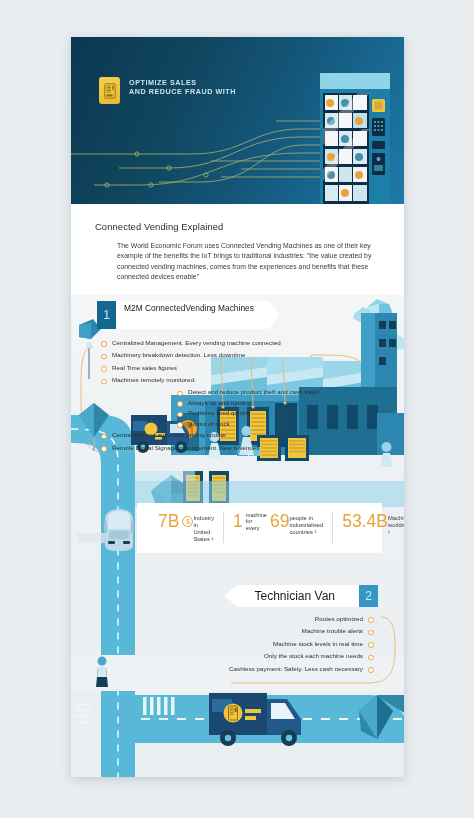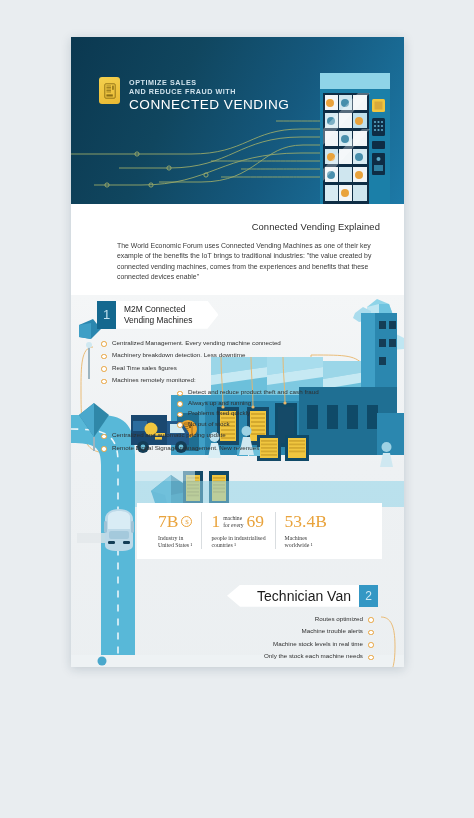--- a/index.html
+++ b/index.html
@@ -6,21 +6,21 @@
   html, body {
     width: 474px; height: 818px;
     background: #e9edf0;
     font-family: "Liberation Sans", sans-serif;
     overflow: hidden;
   }
   .page { position: relative; width: 474px; height: 818px; background: #e9edf0; }
 
   .poster {
     position: absolute; left: 71px; top: 37px;
-    width: 333px; height: 630px;
+    width: 333px; height: 740px;
     background: #ffffff;
     box-shadow: 0 2px 10px rgba(20,50,70,0.18);
     overflow: hidden;
   }
 
   
   .hero {
     position: relative; width: 100%; height: 167px;
     background: linear-gradient(115deg, #0b3850 0%, #10465f 32%, #15597e 62%, #1d7aa8 100%);
     overflow: hidden;
@@ -40,21 +40,21 @@
     line-height: 9.2px; font-weight: 700;
   }
   .hero-line3 {
     color: #ffffff; font-size: 13.6px; letter-spacing: 0.5px;
     line-height: 16px; margin-top: 1px; font-weight: 400;
   }
   .vending-hero { position: absolute; right: 14px; top: 36px; width: 72px; height: 131px; }
 
   
   .explainer { padding: 17px 24px 12px 24px; background: #ffffff; }
-  .explainer h2 { font-size: 9.4px; font-weight: 400; color: #2b2b2b; letter-spacing: 0.1px; text-align: right; }
+  .explainer h2 { font-size: 9.4px; font-weight: 400; color: #2b2b2b; letter-spacing: 0.1px; }
   .explainer p {
     margin-top: 9px; margin-left: 22px;
     font-size: 6.9px; line-height: 10.4px; color: #3a3a3a;
   }
 
   
   .scene {
     position: relative; width: 100%; height: 492px;
     background: linear-gradient(180deg, #f4f6f7 0%, #eef1f3 35%, #eaeef0 100%);
     overflow: hidden;
@@ -66,21 +66,21 @@
     position: absolute; left: 26px; top: 6px; display: flex; align-items: stretch;
     height: 28px; z-index: 6;
   }
   .sec-num {
     width: 19px; background: #14688f; color: #bfe0ef;
     font-size: 13px; display: flex; align-items: center; justify-content: center;
     font-weight: 300;
   }
   .sec1-label {
     background: #ffffff; padding: 2px 26px 2px 8px;
-    display: flex; flex-direction: column; justify-content: center;
+    display: flex; justify-content: center;
     font-size: 8.4px; line-height: 10.2px; color: #1b1b1b;
     clip-path: polygon(0 0, calc(100% - 11px) 0, 100% 50%, calc(100% - 11px) 100%, 0 100%);
   }
 
   
   .sec1-list { position: absolute; left: 30px; top: 42px; z-index: 6; width: 205px; }
   .bullet {
     position: relative; padding-left: 11px;
     font-size: 6.25px; line-height: 12.6px; color: #2f2f2f; white-space: nowrap;
   }
@@ -92,23 +92,23 @@
   .sublist { margin-left: 76px; }
   .sublist .bullet { font-size: 6.25px; line-height: 10.6px; }
   .sublist .bullet::before { top: 3.5px; }
 
   
   .sec2-tab {
     position: absolute; right: 26px; top: 290px; display: flex; align-items: stretch;
     height: 22px; z-index: 6;
   }
   .sec2-label {
-    background: #ffffff; padding: 2px 8px 2px 30px;
+    background: #ffffff; padding: 2px 24px 2px 30px;
     display: flex; align-items: center;
-    font-size: 14px; color: #1b1b1b;
+    font-size: 12px; color: #1b1b1b;
     clip-path: polygon(13px 0, 100% 0, 100% 100%, 13px 100%, 0 50%);
   }
   .sec2-num {
     width: 19px; background: #3497c4; color: #cfe9f5;
     font-size: 12px; display: flex; align-items: center; justify-content: center;
     font-weight: 300;
   }
   .sec2-list { position: absolute; right: 30px; top: 318px; z-index: 6; text-align: right; }
   .bullet-r {
     position: relative; padding-right: 11px;
@@ -120,21 +120,21 @@
     border: 1px solid #e8a33d; background: #ffffff;
   }
 
   
   .stats {
     position: absolute; left: 66px; top: 208px; z-index: 7;
     display: flex; align-items: stretch;
     background: #ffffff; padding: 9px 12px 10px 12px;
     width: 245px;
   }
-  .stat { padding: 0 9px; display: flex; flex-direction: column; justify-content: flex-start; font-family: Liberation Serif, serif; }
+  .stat { padding: 0 9px; display: flex; justify-content: flex-start; }
   .stat + .stat { border-left: 1px solid #d9dde0; }
   .stat-top { display: flex; align-items: center; gap: 3px; height: 20px; }
   .stat-num { font-size: 17.5px; color: #e9a33c; font-weight: 300; line-height: 19px; }
   .stat-mini { font-size: 5.6px; line-height: 6.4px; color: #3a3a3a; }
   .stat-cap { margin-top: 3px; font-size: 5.8px; line-height: 7.2px; color: #3a3a3a; }
   .dollar-badge {
     width: 11px; height: 11px; border-radius: 50%;
     border: 1px solid #e9a33c; color: #e9a33c;
     font-size: 7px; display: flex; align-items: center; justify-content: center;
   }
@@ -178,21 +178,20 @@
               <rect x="2.4" y="7.1" width="4.6" height="0.75"></rect>
               <rect x="2.4" y="8.6" width="4.6" height="0.75"></rect>
               <rect x="8.2" y="2.6" width="1.5" height="4.2"></rect>
               <rect x="2.4" y="11.4" width="6.4" height="2.1"></rect>
             </g>
           </svg>
         </span>
         <div class="hero-titles">
           <div class="hero-line1">OPTIMIZE SALES</div>
           <div class="hero-line2">AND REDUCE FRAUD WITH</div>
-          <div class="hero-line3">CONNECTED VENDING</div>
         </div>
       </div>
 
       <svg class="vending-hero" viewBox="0 0 72 131">
         <rect x="2" y="0" width="70" height="16" fill="#8fd4e8"></rect>
         <rect x="2" y="16" width="70" height="115" fill="#1b7fa8"></rect>
         <rect x="5" y="20" width="46" height="111" fill="#0e2d45"></rect>
         <g>
           <rect x="7" y="22" width="13" height="16" fill="#f2f6f8"></rect>
           <rect x="21" y="22" width="13" height="16" fill="#cfe6ef"></rect>

